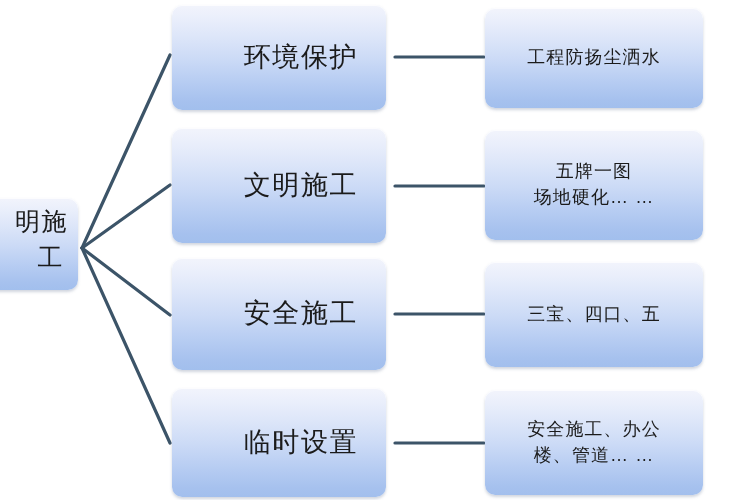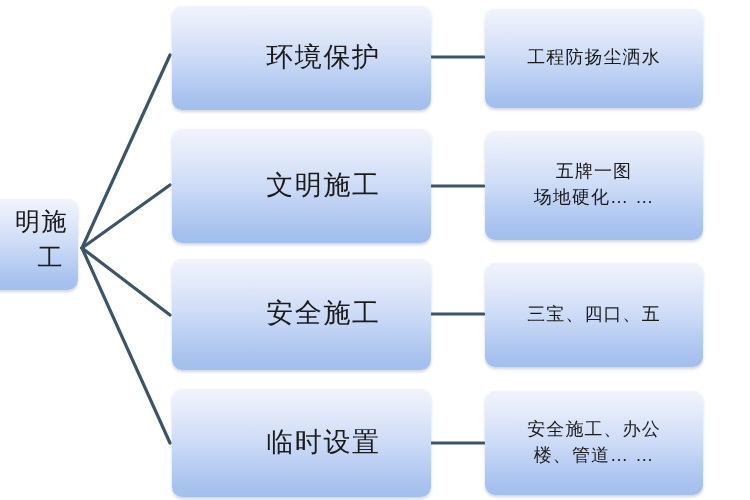--- a/index.html
+++ b/index.html
@@ -70,21 +70,21 @@
   }
   #root-node .root-line-2 {
     display: block;
     text-align: right;
     padding-right: 4px;
     margin-top: 6px;
   }
   
   .category-box {
     left: 172px;
-    width: 259px;
+    width: 214px;
     font-size: 27px;
     padding-left: 44px;
   }
   .category-box .node-label {
     font-size: 27px;
   }
   
   .detail-box {
     left: 485px;
     width: 218px;

